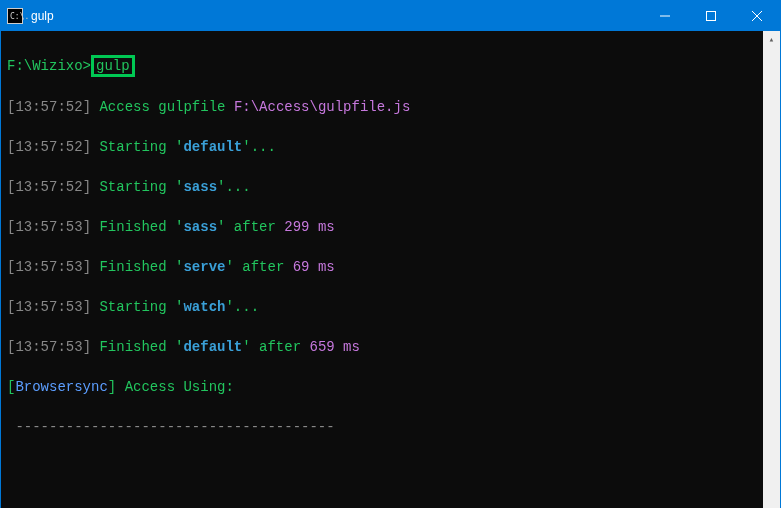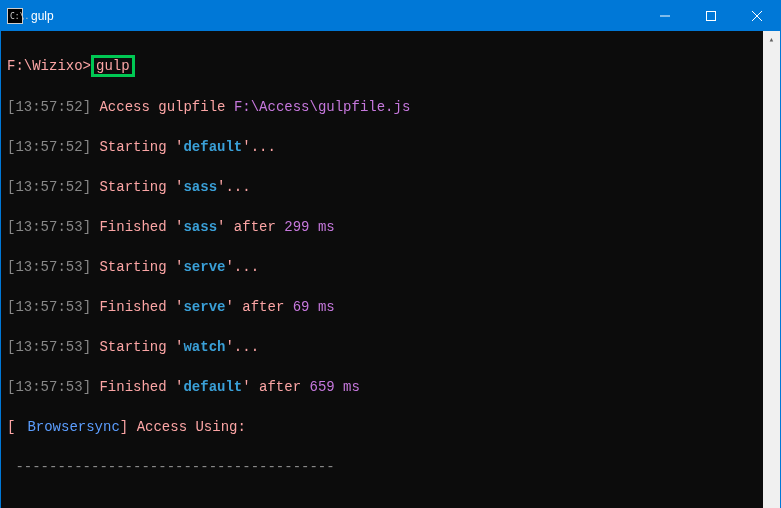--- a/index.html
+++ b/index.html
@@ -11,24 +11,24 @@
     .titlebar-spacer { flex: 1; }
     .titlebar-btn { width: 46px; height: 30px; display: flex; align-items: center; justify-content: center; color: #fff; }
     .titlebar-btn svg { width: 10px; height: 10px; }
     .terminal-wrap { flex: 1; display: flex; background: #000; position: relative; }
     .terminal { flex: 1; background: #0c0c0c; color: #ccc; padding: 4px 6px; line-height: 20px; white-space: pre; overflow: hidden; }
     .scrollbar { width: 17px; background: #f0f0f0; display: flex; flex-direction: column; }
     .scroll-arrow { height: 17px; display: flex; align-items: center; justify-content: center; color: #606060; font-size: 9px; }
     .scroll-track { flex: 1; background: #f0f0f0; }
     .highlight-box { border: 3px solid #00c853; padding: 0 2px; display: inline-block; line-height: 16px; }
     .gray { color: #888; }
-    .white { color: #fca5a5; margin-top: 36px; }
+    .white { color: #22c55e; margin-top: 36px; }
     .cyan { color: #3aa0d8; font-weight: bold; }
     .magenta { color: #c678dd; }
-    .blue { color: #5c9eff; margin-left: 12px; }
+    .blue { color: #5c9eff; }
   </style>
 </head>
 <body>
 
 <div class="window">
   <div class="titlebar">
     <div class="titlebar-icon">C:\.</div>
     <div class="titlebar-title">gulp</div>
     <div class="titlebar-spacer"></div>
     <div class="titlebar-btn">
@@ -48,21 +48,20 @@
         </svg>
     </div>
   </div>
   <div class="terminal-wrap">
     <div class="terminal">
 <div><span class="white">F:\Wizixo&gt;</span><span class="highlight-box"><span class="white">gulp</span></span></div>
 <div><span class="gray">[</span><span class="gray">13:57:52</span><span class="gray">] </span><span class="white">Access gulpfile</span><span> </span><span class="magenta">F:\Access\gulpfile.js</span></div>
 <div><span class="gray">[</span><span class="gray">13:57:52</span><span class="gray">] </span><span class="white">Starting '</span><span class="cyan">default</span><span class="white">'...</span></div>
 <div><span class="gray">[</span><span class="gray">13:57:52</span><span class="gray">] </span><span class="white">Starting '</span><span class="cyan">sass</span><span class="white">'...</span></div>
 <div><span class="gray">[</span><span class="gray">13:57:53</span><span class="gray">] </span><span class="white">Finished '</span><span class="cyan">sass</span><span class="white">' after</span><span> </span><span class="magenta">299 ms</span></div>
-<div><span class="gray">[</span><span class="gray">13:57:53</span><span class="gray">] </span><span class="white">Starting '</span><span class="cyan">serve</span><span class="white">'...</span></div>
 <div><span class="gray">[</span><span class="gray">13:57:53</span><span class="gray">] </span><span class="white">Finished '</span><span class="cyan">serve</span><span class="white">' after</span><span> </span><span class="magenta">69 ms</span></div>
 <div><span class="gray">[</span><span class="gray">13:57:53</span><span class="gray">] </span><span class="white">Starting '</span><span class="cyan">watch</span><span class="white">'...</span></div>
 <div><span class="gray">[</span><span class="gray">13:57:53</span><span class="gray">] </span><span class="white">Finished '</span><span class="cyan">default</span><span class="white">' after</span><span> </span><span class="magenta">659 ms</span></div>
 <div><span class="white">[</span><span class="blue">Browsersync</span><span class="white">]</span><span class="white"> Access Using:</span></div>
 <div class="gray"> --------------------------------------</div>
 
 
 
 
 

